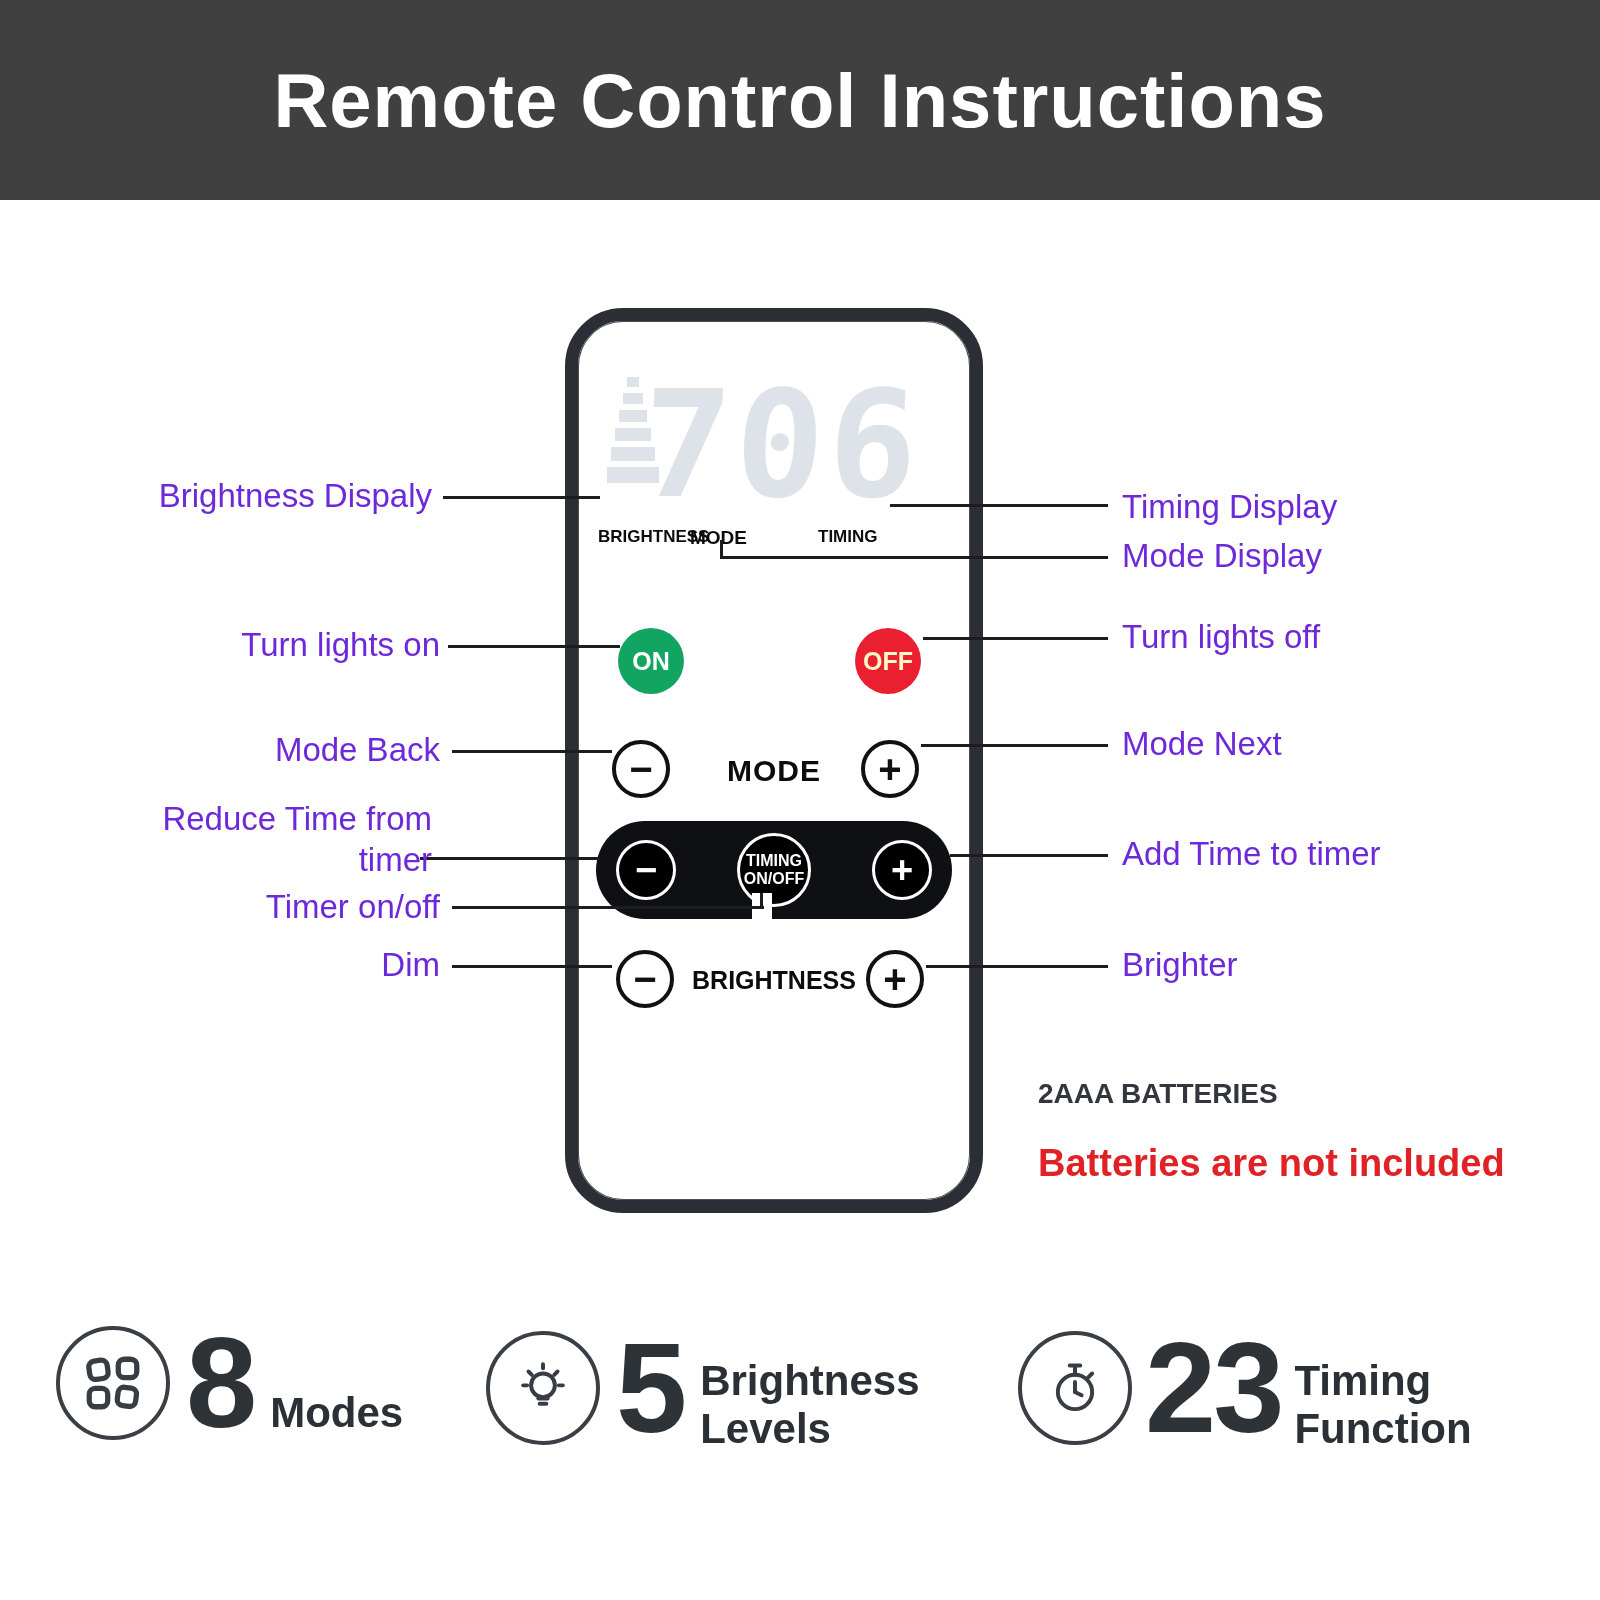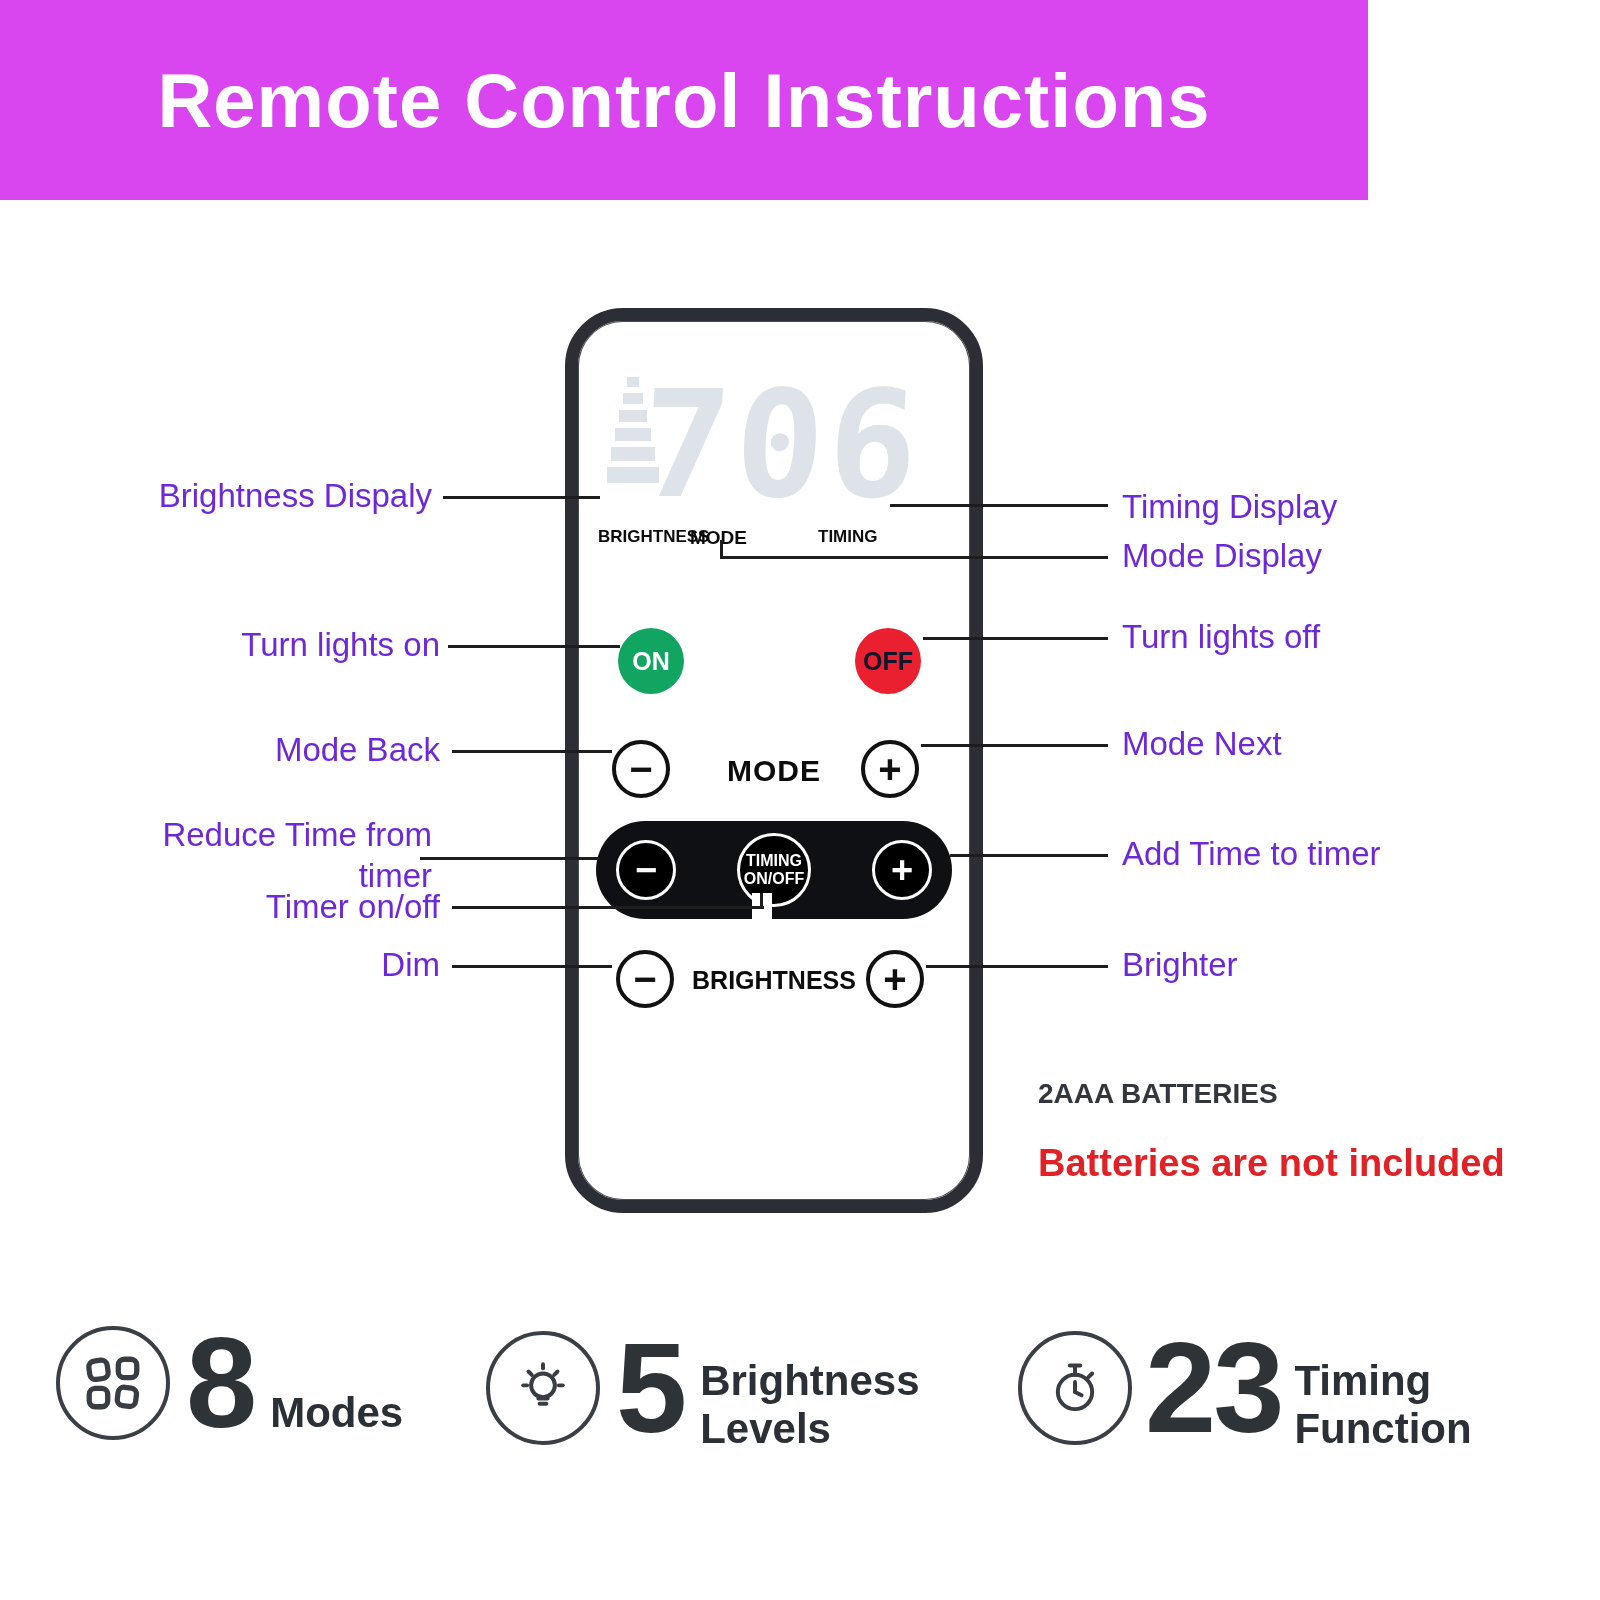--- a/index.html
+++ b/index.html
@@ -1,40 +1,40 @@
 <!DOCTYPE html>
 <html><head>
 <meta charset="utf-8">
 <style>
   * { margin:0; padding:0; box-sizing:border-box; }
   body { background:#ffffff; font-family:"Liberation Sans", sans-serif; }
   .canvas { position:relative; width:1600px; height:1600px; background:#ffffff; overflow:hidden; }
 
   
-  .header { position:absolute; top:0; left:0; width:1368px; height:200px; background:#d946ef;
+  .header { position:absolute; top:0; left:0; width:1600px; height:200px; background:#404040;
             display:flex; align-items:center; justify-content:center; }
   .header h1 { color:#ffffff; font-size:76px; font-weight:800; letter-spacing:1px; }
 
   
   .remote { position:absolute; left:565px; top:308px; width:418px; height:905px;
             background:#ffffff; border:13px solid #2b2e35; border-radius:58px;
             box-shadow:0 0 0 1px #4a4d54 inset; }
 
   .display-digits { position:absolute; left:64px; top:38px; font-family:"DejaVu Sans Mono", monospace;
                     font-size:148px; font-weight:bold; color:#dde3e9; letter-spacing:4px; transform:skewX(-3deg); }
   .display-bars { position:absolute; left:28px; top:52px; }
 
   .seg-label { position:absolute; font-weight:700; color:#0c0c0c; font-size:17px; top:206px; }
   .seg-brightness { left:20px; }
   .seg-mode { left:112px; font-size:19px; }
   .seg-timing { left:240px; }
 
   .btn-circle { position:absolute; border-radius:50%; display:flex; align-items:center; justify-content:center; cursor:default; }
   .on-btn  { left:40px;  top:307px; width:66px; height:66px; background:#12A562; color:#fff; font-size:25px; font-weight:800; }
-  .off-btn { left:277px; top:307px; width:66px; height:66px; background:#EA1F2F; color:#0f172a; font-size:25px; font-weight:800; }
+  .off-btn { left:277px; top:307px; width:66px; height:66px; background:#EA1F2F; color:#fef9c3; font-size:25px; font-weight:800; }
   .pm { width:58px; height:58px; background:#fff; border:4px solid #111; color:#111; font-size:40px; font-weight:800; line-height:1; }
   .mode-minus { left:34px;  top:419px; }
   .mode-plus  { left:283px; top:419px; }
   .mode-word  { position:absolute; left:100px; right:100px; top:433px; text-align:center;
                 font-size:30px; font-weight:800; color:#0c0c0c; letter-spacing:1px; }
 
   .timing-bar { position:absolute; left:18px; top:500px; width:356px; height:98px; background:#0f1013;
                 border-radius:49px; display:flex; align-items:center; justify-content:space-between; padding:0 20px; }
   .tpm { width:60px; height:60px; border-radius:50%; background:#000; border:3px solid #fff; color:#fff;
          font-size:38px; font-weight:800; display:flex; align-items:center; justify-content:center; line-height:1; }
@@ -131,21 +131,21 @@
   <div class="line-v" style="left:720px; top:540px; height:19px;"></div>
   <div class="line-h" style="left:722px; top:556px; width:386px;"></div>
   <div class="line-h" style="left:923px; top:637px; width:185px;"></div>
   <div class="line-h" style="left:921px; top:744px; width:187px;"></div>
   <div class="line-h" style="left:950px; top:854px; width:158px;"></div>
   <div class="line-h" style="left:926px; top:965px; width:182px;"></div>
 
   <div class="lab lab-left" style="right:1168px; top:477px;">Brightness Dispaly</div>
   <div class="lab lab-left" style="right:1160px; top:626px;">Turn lights on</div>
   <div class="lab lab-left" style="right:1160px; top:731px;">Mode Back</div>
-  <div class="lab lab-left lab-wrap" style="right:1168px; top:798px;margin-top:16px;">Reduce Time from timer</div>
+  <div class="lab lab-left lab-wrap" style="right:1168px; top:798px;">Reduce Time from timer</div>
   <div class="lab lab-left" style="right:1160px; top:888px;">Timer on/off</div>
   <div class="lab lab-left" style="right:1160px; top:946px;">Dim</div>
 
   <div class="lab" style="left:1122px; top:488px;">Timing Display</div>
   <div class="lab" style="left:1122px; top:537px;">Mode Display</div>
   <div class="lab" style="left:1122px; top:618px;">Turn lights off</div>
   <div class="lab" style="left:1122px; top:725px;">Mode Next</div>
   <div class="lab" style="left:1122px; top:835px;">Add Time to timer</div>
   <div class="lab" style="left:1122px; top:946px;">Brighter</div>
 

